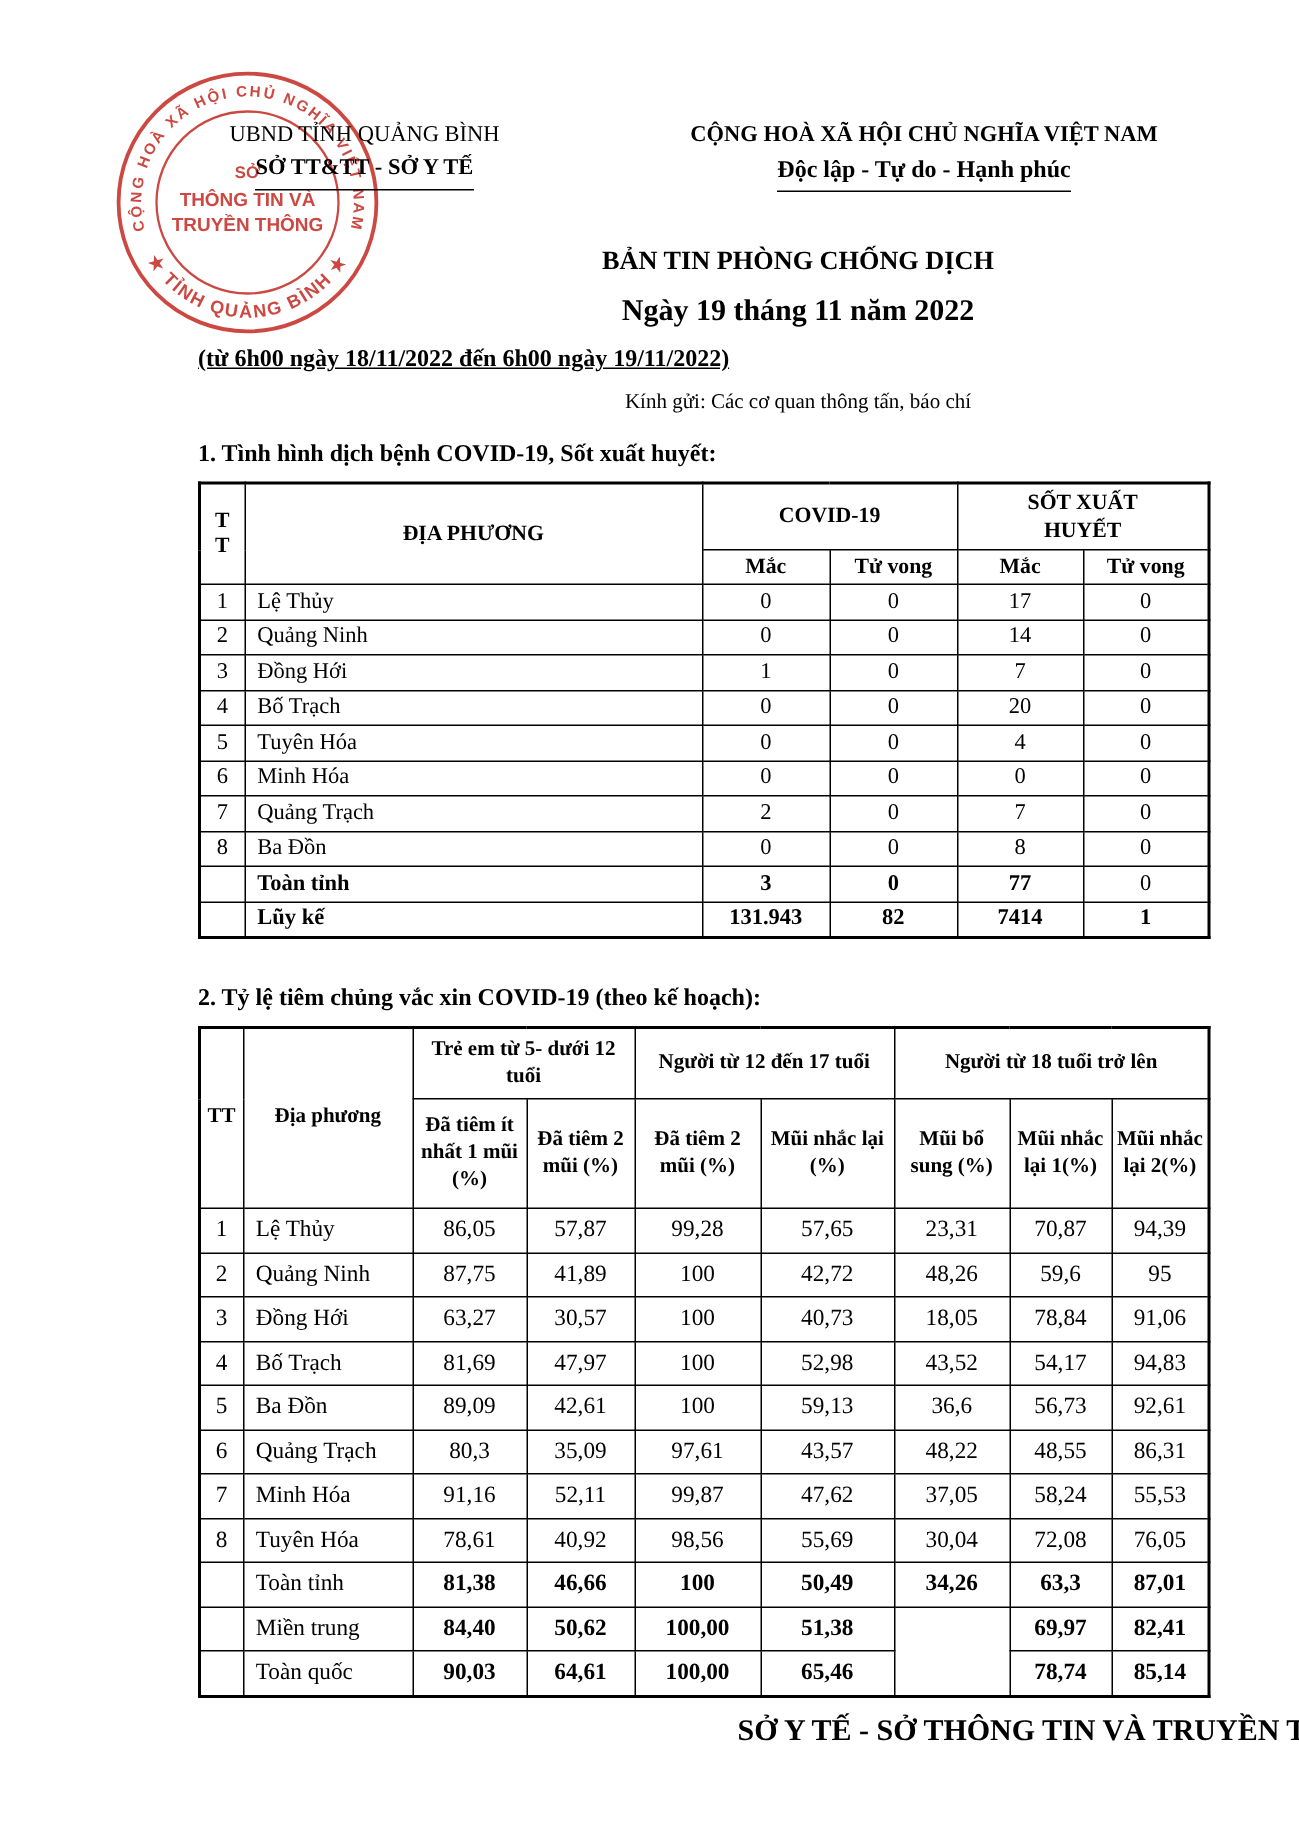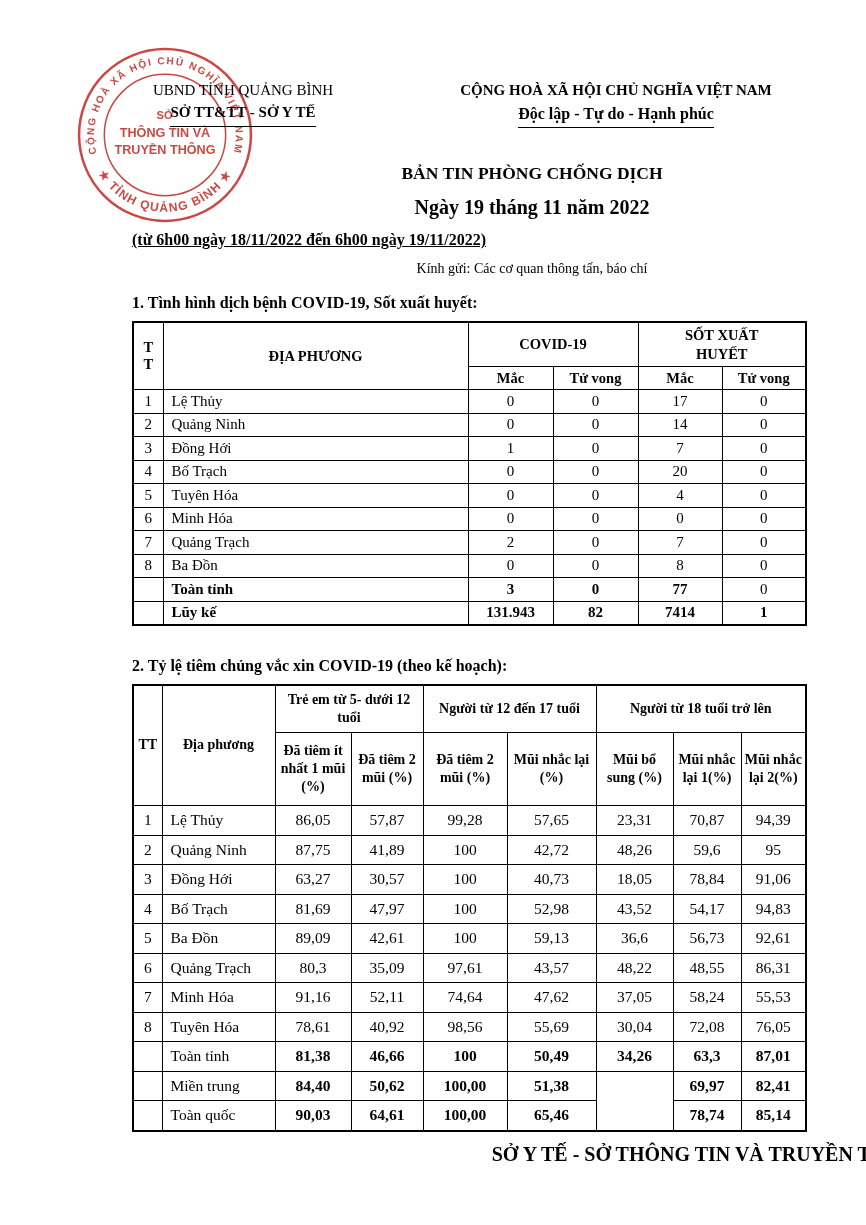--- a/index.html
+++ b/index.html
@@ -305,21 +305,21 @@
             <td>43,57</td>
             <td>48,22</td>
             <td>48,55</td>
             <td>86,31</td>
           </tr>
           <tr>
             <td>7</td>
             <td class="left">Minh Hóa</td>
             <td>91,16</td>
             <td>52,11</td>
-            <td>74,64</td>
+            <td>99,87</td>
             <td>47,62</td>
             <td>37,05</td>
             <td>58,24</td>
             <td>55,53</td>
           </tr>
           <tr>
             <td>8</td>
             <td class="left">Tuyên Hóa</td>
             <td>78,61</td>
             <td>40,92</td>

